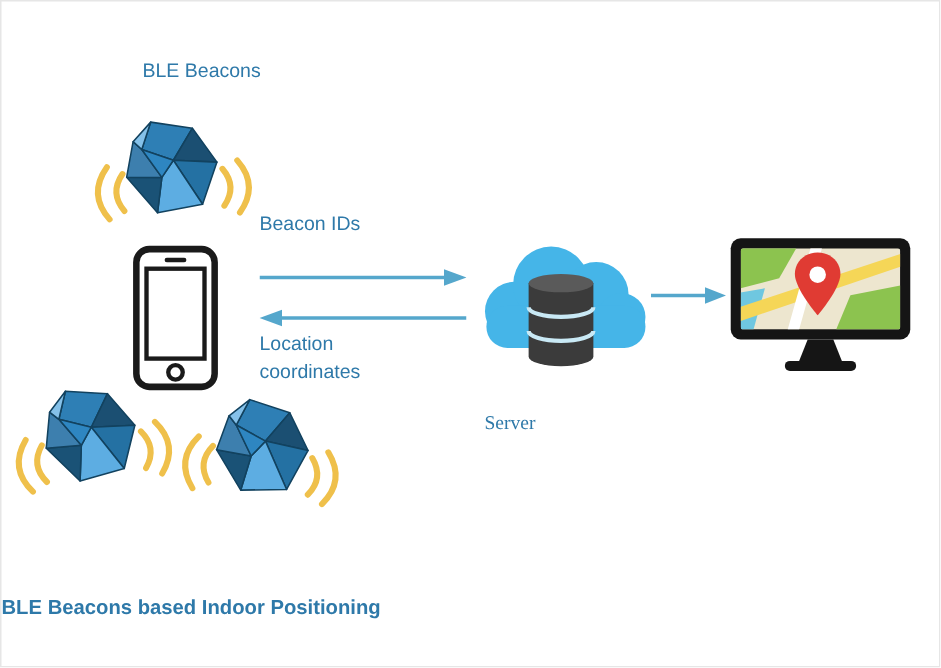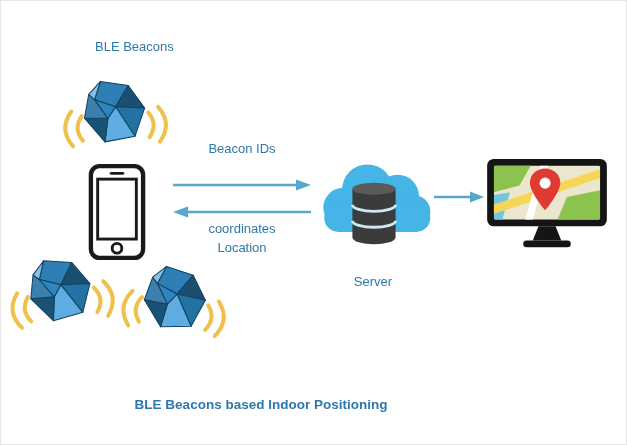--- a/index.html
+++ b/index.html
@@ -1,36 +1,36 @@
 <!DOCTYPE html>
 <html style="--text: #2E79A9; --arrow: #55A7CC; --cloud: #45B5E8; --signal: #EFC04B; --database: #3B3B3B; --pin: #E03B33; --monitor: #151515; --map-green: #8CC34F; --map-yellow: #F5D657; --map-sand: #EDE6CF;"><head>
 <meta charset="utf-8">
 <style>
   * { margin:0; padding:0; box-sizing:border-box; }
   html,body { background:#ffffff; font-family:"Liberation Sans", sans-serif; }
   #canvas { position:relative; width:627px; height:445px; background:#ffffff;
             border:1px solid #e6e6e6; overflow:hidden; }
 
   .label { position:absolute; color:var(--text); font-size:13px; line-height:19px; }
-  .centered { text-align:center; }
+  .centered { text-align:left; }
   .abs { position:absolute; }
 
   #lbl-ble      { left:54px;  top:36px;  width:110px;margin-left:40px; }
   #beacon-top   { left:56px;  top:74px;  width:116px; height:80px; transform:rotate(-3deg); }
   #phone        { left:87px;  top:162px; width:58px;  height:98px; }
   #beacon-left  { left:2px;   top:252px; width:116px; height:80px; transform:rotate(-8deg); }
   #beacon-mid   { left:116px; top:261px; width:116px; height:80px; transform:rotate(7deg); }
 
   #lbl-top      { left:172px; top:138px; width:138px; }
   #arrow-top    { left:172px; top:177px; }
   #arrow-bottom { left:172px; top:204px; }
   #lbl-bottom   { left:172px; top:218px; width:138px; }
 
   #cloud        { left:312px; top:150px; width:122px; height:100px; }
-  #lbl-server   { left:322px; top:271px; width:100px; }
+  #lbl-server   { left:322px; top:271px; width:100px;font-family:Liberation Serif, serif; }
   #arrow-right  { left:433px; top:189px; }
   #monitor      { left:484px; top:156px; width:124px; height:95px; }
   #lbl-report   { left:486px; top:271px; width:122px; }
 
   #title { left:0; top:394px; width:520px; font-weight:bold; font-size:13.5px; }
 
   .defs-svg { position:absolute; width:0; height:0; overflow:hidden; }
 </style>
 </head>
 <body>
@@ -90,22 +90,22 @@
   <svg class="abs" id="arrow-top" width="138" height="14" viewBox="0 0 138 14">
     <line x1="0" y1="7" x2="123" y2="7" stroke="var(--arrow)" stroke-width="2.4"></line>
     <polygon points="123,1.5 138,7 123,12.5" fill="var(--arrow)"></polygon>
   </svg>
 
   <svg class="abs" id="arrow-bottom" width="138" height="14" viewBox="0 0 138 14">
     <line x1="15" y1="7" x2="138" y2="7" stroke="var(--arrow)" stroke-width="2.4"></line>
     <polygon points="15,1.5 0,7 15,12.5" fill="var(--arrow)"></polygon>
   </svg>
   <div class="label centered" id="lbl-bottom">
+    <div>Location</div>
     <div>coordinates</div>
-    <div>Location</div>
   </div>
 
   <svg class="abs" id="cloud" viewBox="0 0 130 106">
     <g fill="var(--cloud)">
       <circle cx="32" cy="60" r="21"></circle>
       <circle cx="58" cy="41" r="27"></circle>
       <circle cx="90" cy="48" r="23"></circle>
       <circle cx="108" cy="64" r="17"></circle>
       <rect x="12" y="56" width="113" height="30" rx="15"></rect>
     </g>

